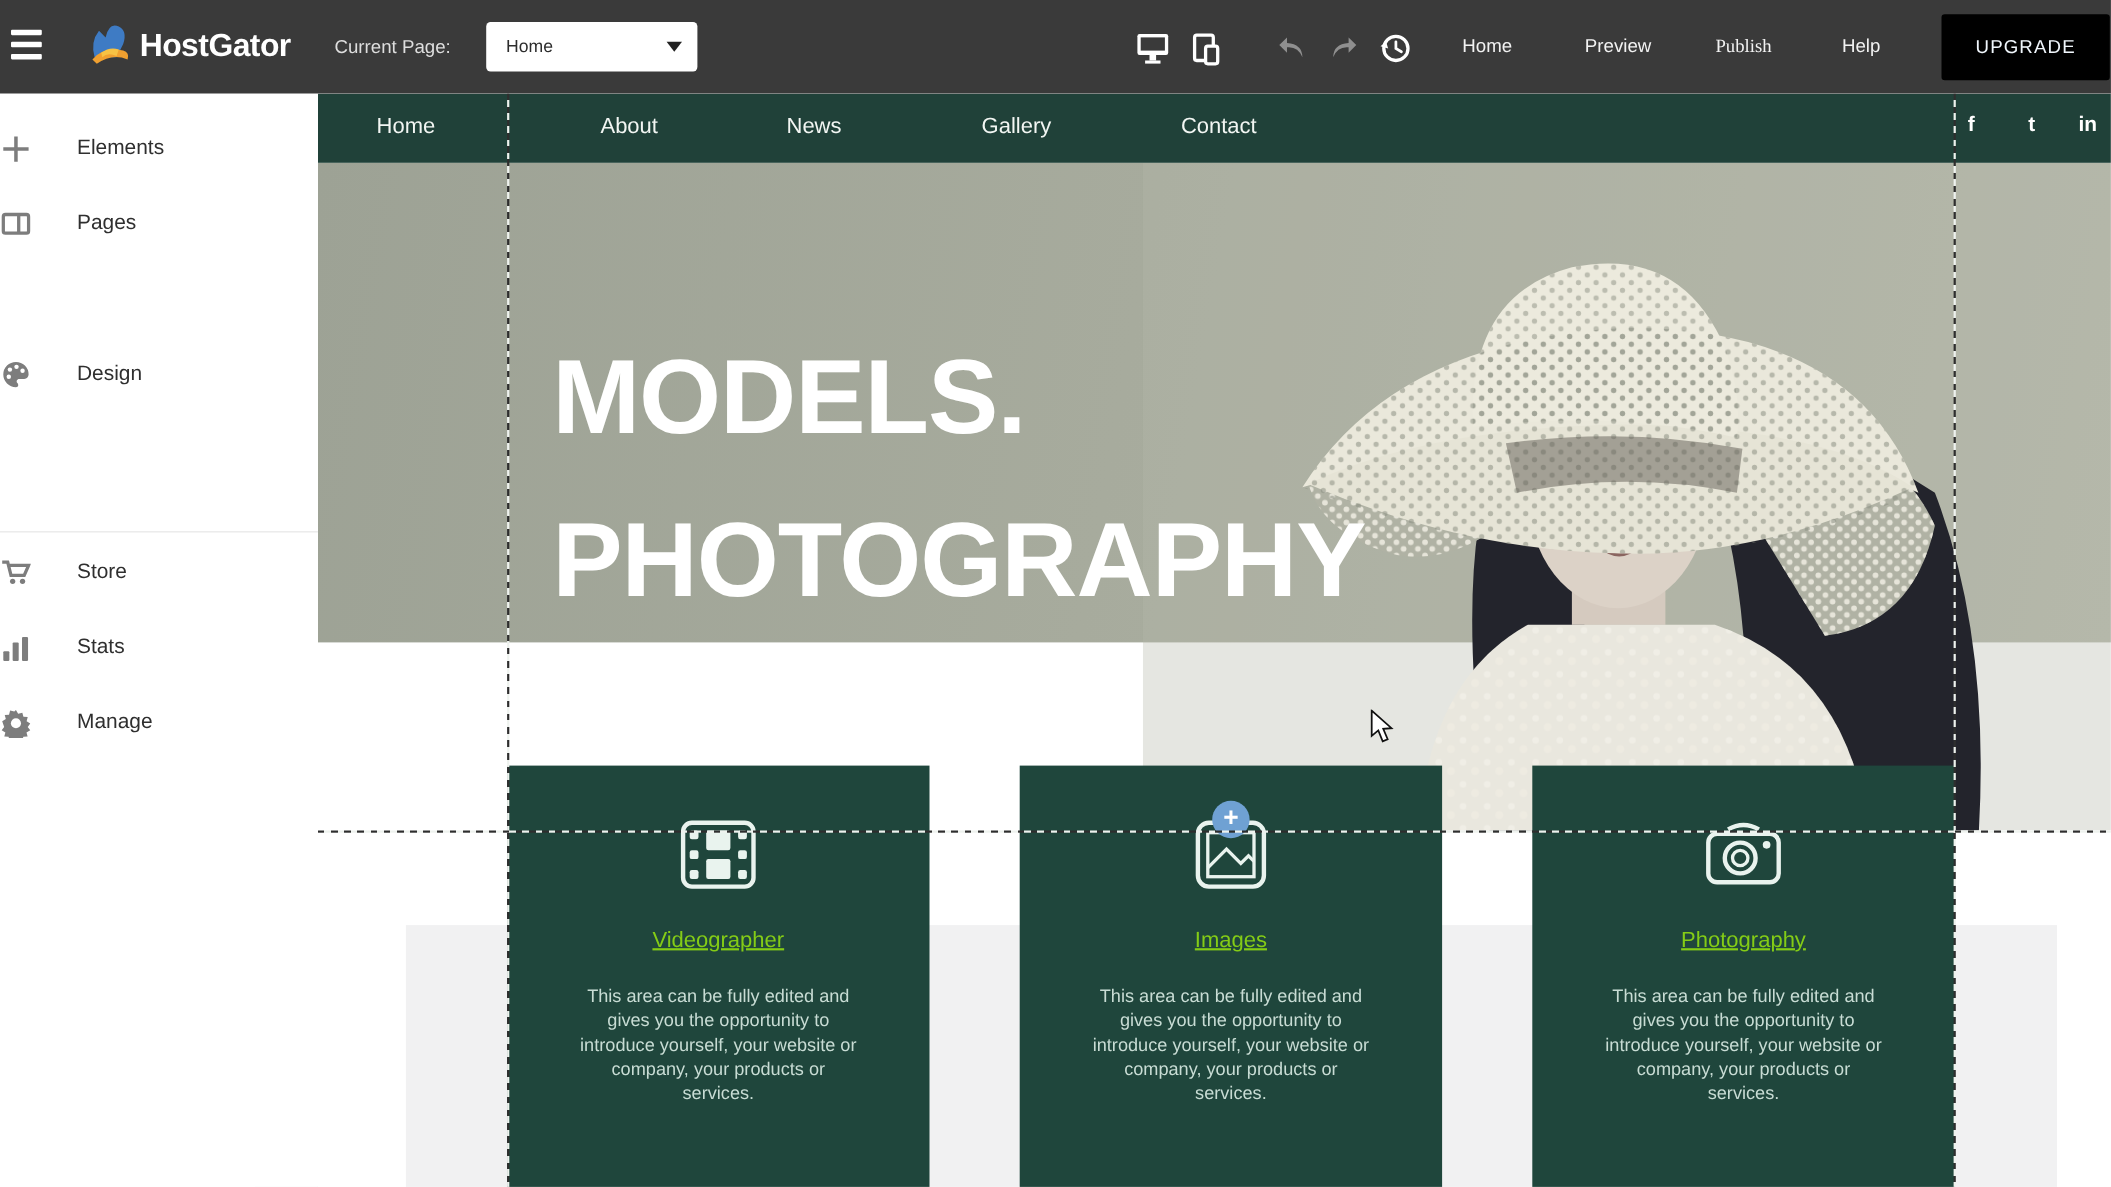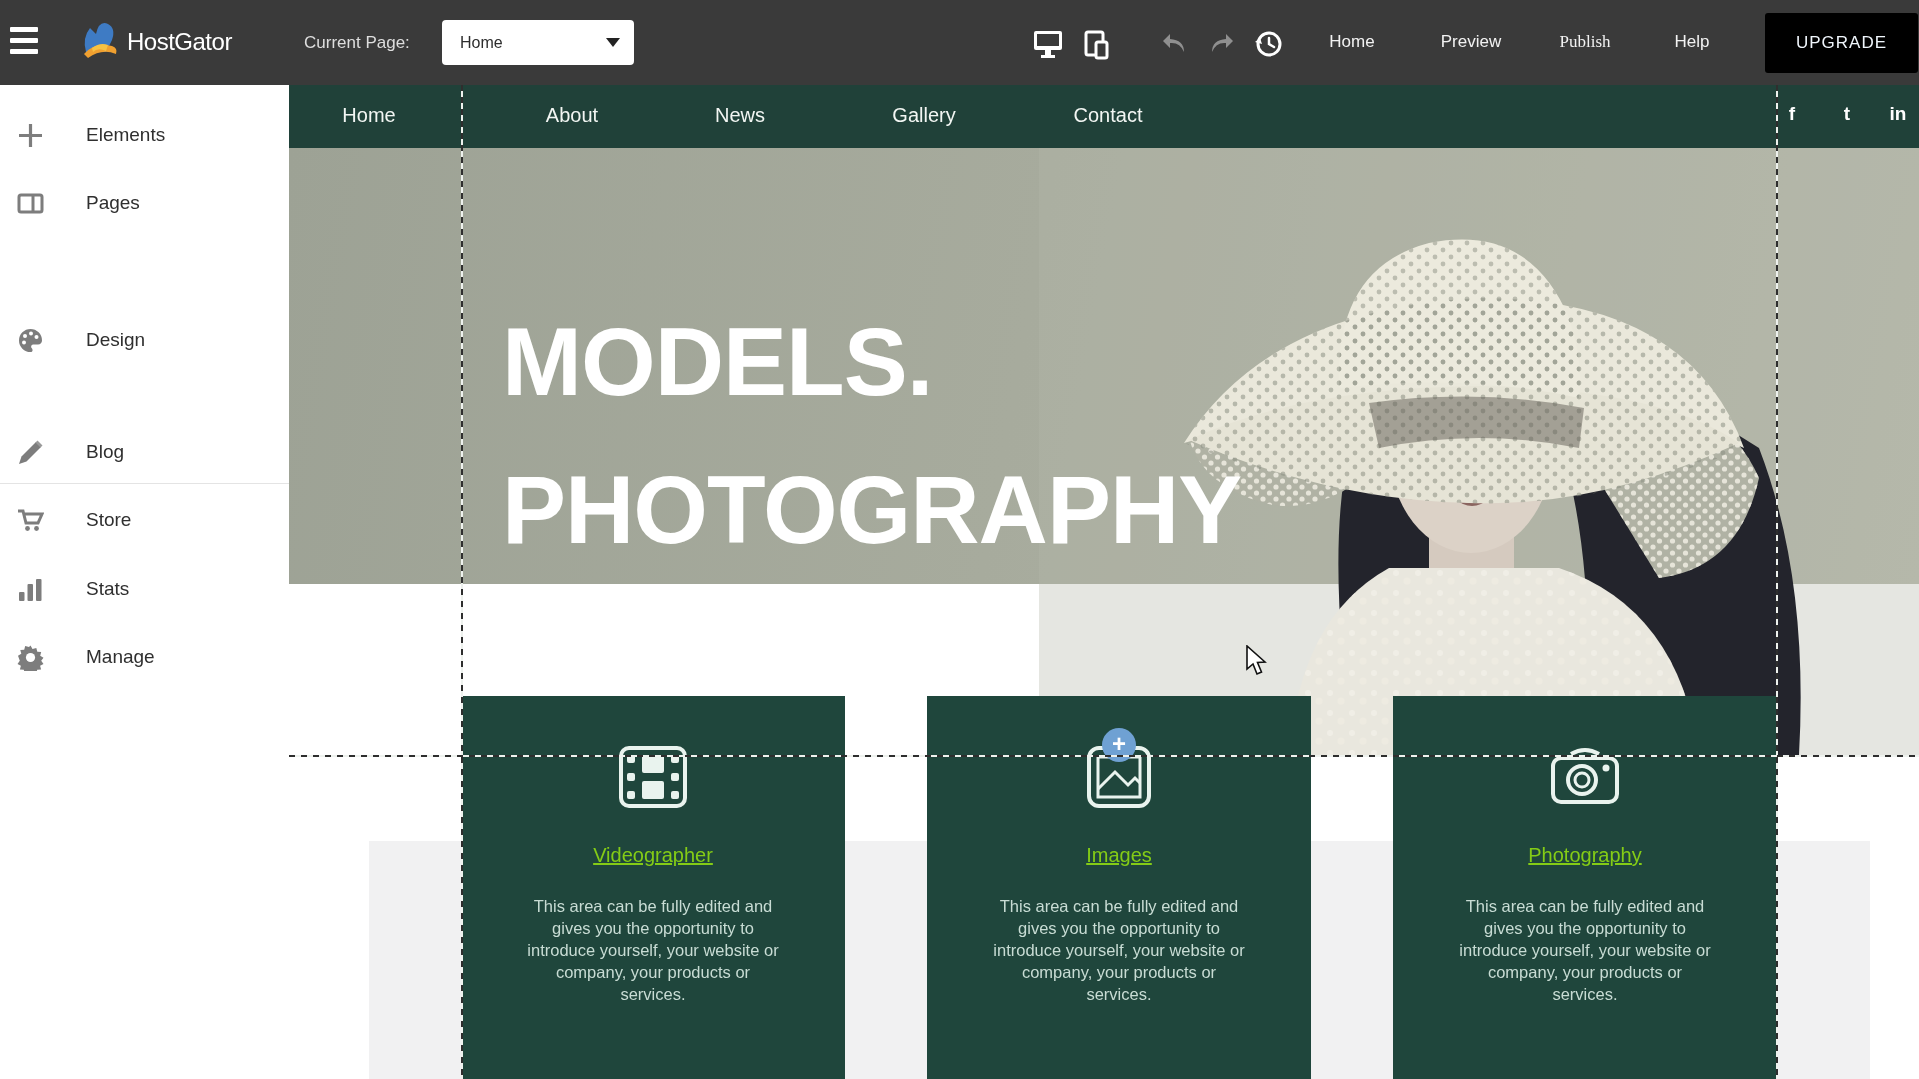--- a/index.html
+++ b/index.html
@@ -5,34 +5,34 @@
   html,body{margin:0;padding:0;background:#242424;}
   *{box-sizing:border-box;}
   #screen{position:relative;width:1919px;height:1079px;overflow:hidden;
     font-family:"Liberation Sans",sans-serif;background:#fff;}
 
   
   .topbar{position:absolute;left:0;top:0;width:1919px;height:85px;background:#3a3a3a;z-index:50;}
   .hamburger{position:absolute;left:10px;top:27px;width:28px;height:30px;cursor:pointer;}
   .hamburger span{display:block;width:28px;height:5px;background:#fff;border-radius:1px;margin-bottom:6px;}
   .brand{position:absolute;left:78px;top:18px;display:flex;align-items:center;}
-  .brand-text{color:#fff;font-size:24px;font-weight:normal;margin-left:7px;letter-spacing:-.5px;}
+  .brand-text{color:#fff;font-size:29px;font-weight:bold;margin-left:7px;letter-spacing:-.5px;}
   .cp-label{position:absolute;left:304px;top:33px;color:#dedede;font-size:17px;}
   .page-select{position:absolute;left:442px;top:20px;width:192px;height:45px;background:#fff;border-radius:4px;
     display:flex;align-items:center;padding-left:18px;font-size:16px;color:#2d2d2d;cursor:pointer;}
   .page-select .caret{position:absolute;right:14px;top:18px;width:0;height:0;
     border-left:7px solid transparent;border-right:7px solid transparent;border-top:9px solid #222;}
   .tb-icon{position:absolute;top:30px;width:34px;height:28px;cursor:pointer;}
   .tb-text{position:absolute;top:32px;transform:translateX(-50%);color:#f2f2f2;font-size:17px;cursor:pointer;}
   .upgrade-btn{position:absolute;left:1765px;top:13px;width:153px;height:60px;background:#000000;border-radius:3px;
     color:#f0f6fc;font-size:17px;letter-spacing:1px;display:flex;align-items:center;justify-content:center;cursor:pointer;}
 
   
   .sidebar{position:absolute;left:0;top:85px;width:289px;height:994px;background:#fff;z-index:40;}
-  .side-item{position:absolute;left:16px;width:289px;height:46px;cursor:pointer;}
+  .side-item{position:absolute;left:0;width:289px;height:46px;cursor:pointer;}
   .side-item .s-icon{position:absolute;left:1px;top:9px;width:27px;height:27px;color:#7d7d7d;}
   .side-item .s-label{position:absolute;left:70px;top:11px;font-size:19px;color:#2f2f2f;}
   .side-divider{position:absolute;left:0;top:398px;width:289px;height:1px;background:#e4e4e4;}
 
   
   .canvas{position:absolute;left:289px;top:85px;width:1630px;height:994px;background:#fff;overflow:hidden;}
   .site-nav{position:absolute;left:0;top:0;width:1630px;height:63px;background:#204139;z-index:2;}
   .nav-item{position:absolute;top:19px;transform:translateX(-50%);color:#f2f6f3;font-size:20px;cursor:pointer;}
   .social{position:absolute;top:18px;transform:translateX(-50%);color:#fff;font-size:19px;font-weight:bold;cursor:pointer;}
   .hero{position:absolute;left:0;top:63px;width:1630px;height:436px;
@@ -158,29 +158,20 @@
             <circle cx="14" cy="6.5" r="2" fill="#fff"></circle>
           <circle cx="19.5" cy="10" r="2" fill="#fff"></circle>
             <circle cx="7" cy="15.5" r="2" fill="#fff"></circle>
         </svg>
       </span>
       <span class="s-label">Design</span>
     </div>
 
     <div class="side-divider"></div>
 
-    <div class="side-item" style="top:345px;">
-      <span class="s-icon">
-        <svg width="27" height="27" viewBox="0 0 27 27">
-          <path d="M2 25 L4.5 17.5 L19 3 L24 8 L9.5 22.5 Z" fill="#7d7d7d"></path>
-          <path d="M20.5 1.5 L25.5 6.5 L23.5 8.5 L18.5 3.5 Z" fill="#9a9a9a"></path>
-        </svg>
-      </span>
-      <span class="s-label">Blog</span>
-    </div>
 
     <div class="side-item" style="top:413px;">
       <span class="s-icon">
         <svg width="27" height="27" viewBox="0 0 27 27">
           <path d="M1 4 H6 L9 16 H21 L25 7 H8" fill="none" stroke="#7d7d7d" stroke-width="3"></path>
           <circle cx="10.5" cy="21.5" r="2.4" fill="#7d7d7d"></circle>
           <circle cx="19.5" cy="21.5" r="2.4" fill="#7d7d7d"></circle>
         </svg>
       </span>
       <span class="s-label">Store</span>

